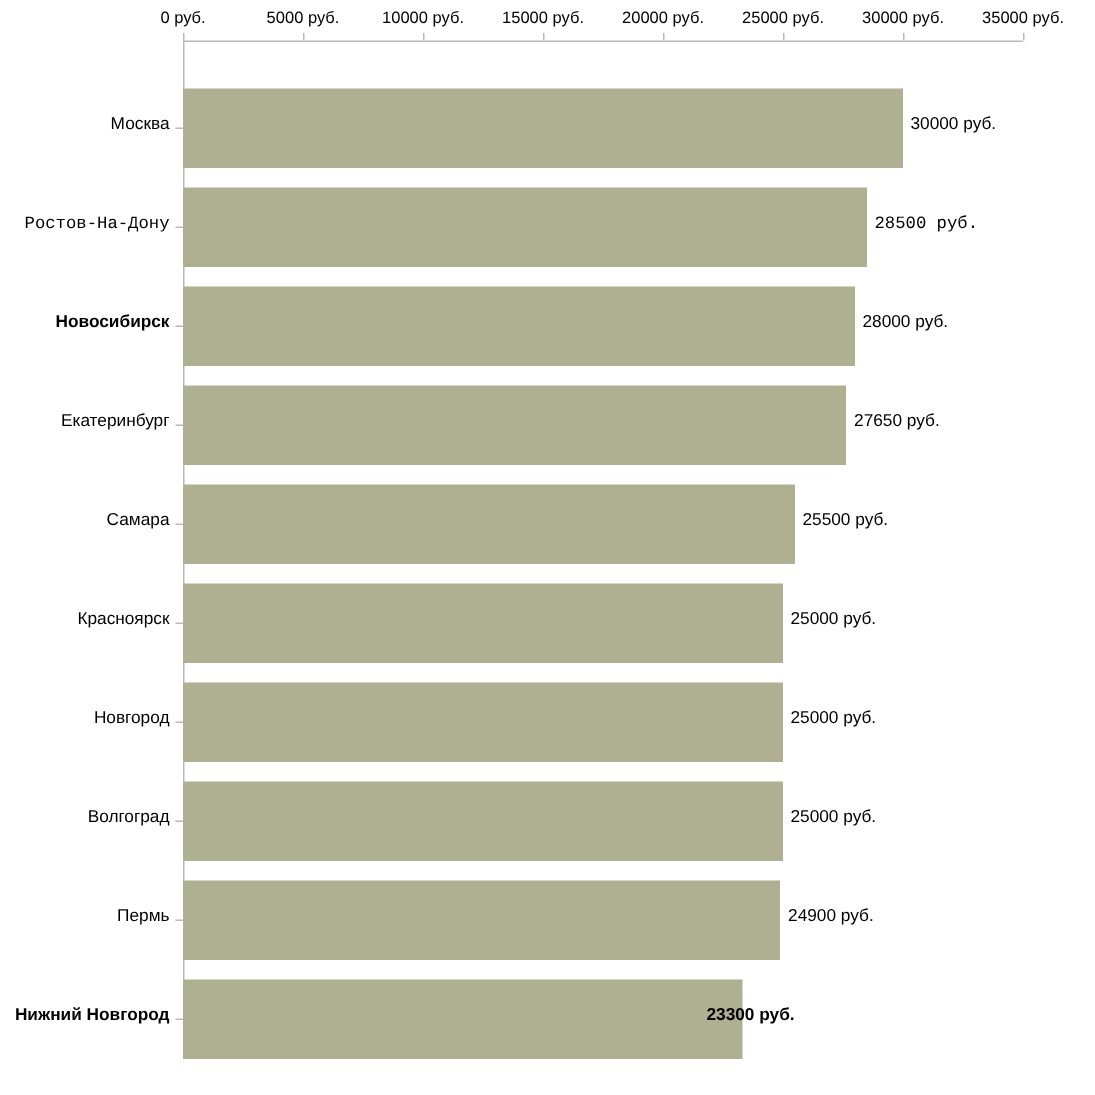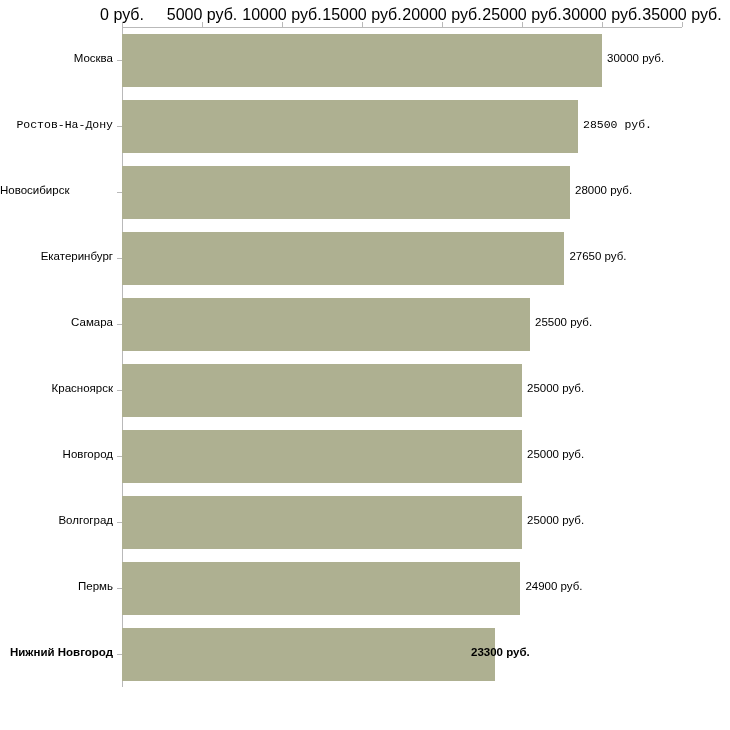--- a/index.html
+++ b/index.html
@@ -38,31 +38,32 @@
   .tick-mark {
     position: absolute;
     top: 22px;
     width: 1px;
     height: 5px;
     background: #b9b9b9;
   }
   .tick-label {
     position: absolute;
     top: 6px;
-    font-size: 16px;
+    font-size: 11px;
     color: #000;
     white-space: nowrap;
     transform: translateX(-50%);
   }
   
   .row {
     position: absolute;
     left: 0;
     width: 100%;
     height: 66px;
+    margin-top: 25px;
   }
   .cat-label {
     position: absolute;
     right: 734px; 
     font-size: 11.5px;
     color: #000;
     white-space: nowrap;
   }
   .bar {
     position: absolute;
@@ -114,21 +115,21 @@
         <div class="bar-value" style="left: 607px; top: 25px;">30000 руб.</div>
       </div>
       <div class="row" style="top: 93px; font-family: Liberation Mono, monospace;">
         <div class="cat-tick" style="left: 117px; top: 33px; background: rgb(185, 185, 185);"></div>
         <div class="cat-label" style="right: auto; left: 0px; width: 113px; text-align: right; top: 25px;">Ростов-На-Дону</div>
         <div class="bar" style="left: 122px; width: 456px; height: 53px; top: 6.5px; background: rgb(174, 176, 145);"></div>
         <div class="bar-value" style="left: 583px; top: 25px;">28500 руб.</div>
       </div>
       <div class="row" style="top: 159px;">
         <div class="cat-tick" style="left: 117px; top: 33px; background: rgb(185, 185, 185);"></div>
-        <div class="cat-label" style="right: auto; left: 0px; width: 113px; top: 25px;">Новосибирск</div>
+        <div class="cat-label" style="right: auto; left: 0px; width: 113px; text-align: right; top: 25px; font-weight: bold;">Новосибирск</div>
         <div class="bar" style="left: 122px; width: 448px; height: 53px; top: 6.5px; background: rgb(174, 176, 145);"></div>
         <div class="bar-value" style="left: 575px; top: 25px;">28000 руб.</div>
       </div>
       <div class="row" style="top: 225px;">
         <div class="cat-tick" style="left: 117px; top: 33px; background: rgb(185, 185, 185);"></div>
         <div class="cat-label" style="right: auto; left: 0px; width: 113px; text-align: right; top: 25px;">Екатеринбург</div>
         <div class="bar" style="left: 122px; width: 442.4px; height: 53px; top: 6.5px; background: rgb(174, 176, 145);"></div>
         <div class="bar-value" style="left: 569.4px; top: 25px;">27650 руб.</div>
       </div>
       <div class="row" style="top: 291px;">

